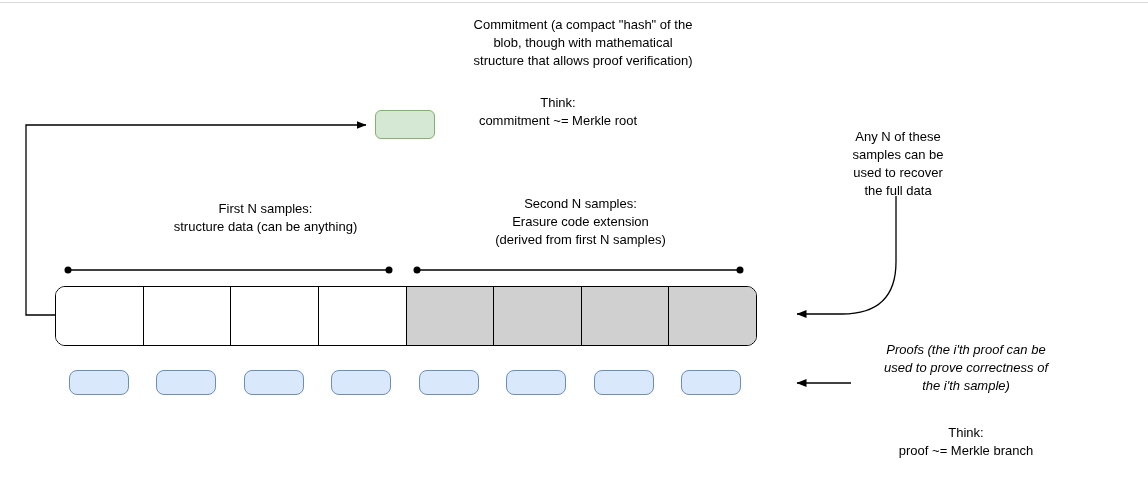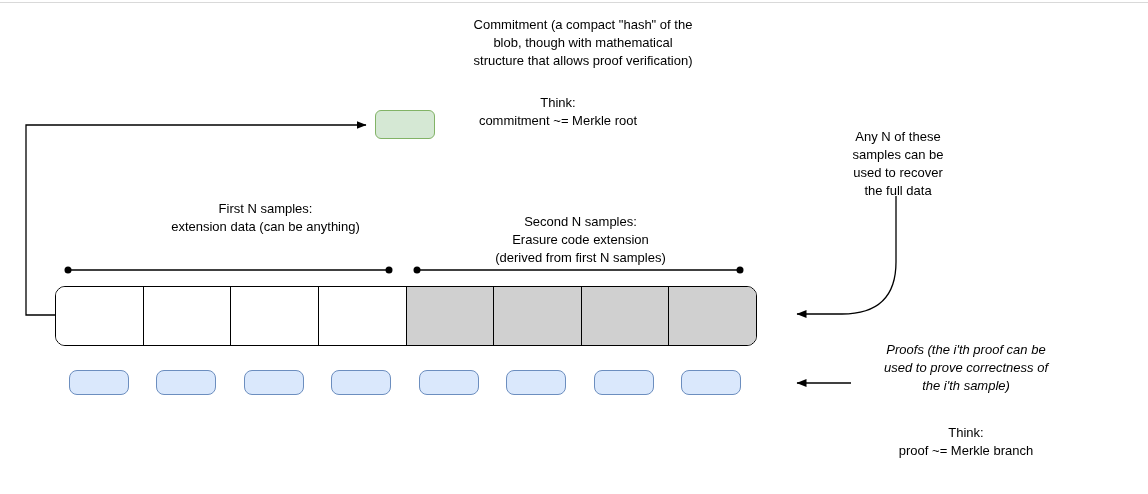--- a/index.html
+++ b/index.html
@@ -29,21 +29,21 @@
     position: absolute;
     white-space: pre-line;
     text-align: center;
     line-height: 18px;
     color: #000000;
   }
   .commitment-caption { left: 408px; top: 16px;  width: 350px; }
   .commitment-think   { left: 458px; top: 94px;  width: 200px; }
   .recover-note       { left: 833px; top: 100px; width: 130px; margin-top: 28px; }
   .first-n-label      { left: 138px; top: 200px; width: 255px; }
-  .second-n-label     { left: 453px; top: 213px; width: 255px; }
+  .second-n-label     { left: 453px; top: 195px; width: 255px; }
   .proofs-note        { left: 860px; top: 341px; width: 212px; font-style: italic; }
   .proofs-think       { left: 878px; top: 424px; width: 176px; }
 
   .commitment-box {
     position: absolute;
     left: 375px; top: 110px;
     width: 60px; height: 29px;
     background: var(--commitment-fill, #d5e8d4);
     border: 1px solid var(--commitment-stroke, #82b366);
     border-radius: 6px;
@@ -106,21 +106,21 @@
 
   <div class="note commitment-think">Think:
 commitment ~= Merkle root</div>
 
   <div class="note recover-note">Any N of these
 samples can be
 used to recover
 the full data</div>
 
   <div class="note first-n-label">First N samples:
-extension data (can be anything)</div>
+structure data (can be anything)</div>
 
   <div class="note second-n-label">Second N samples:
 Erasure code extension
 (derived from first N samples)</div>
 
   <div class="note proofs-note">Proofs (the i'th proof can be
 used to prove correctness of
 the i'th sample)</div>
 
   <div class="note proofs-think">Think:

